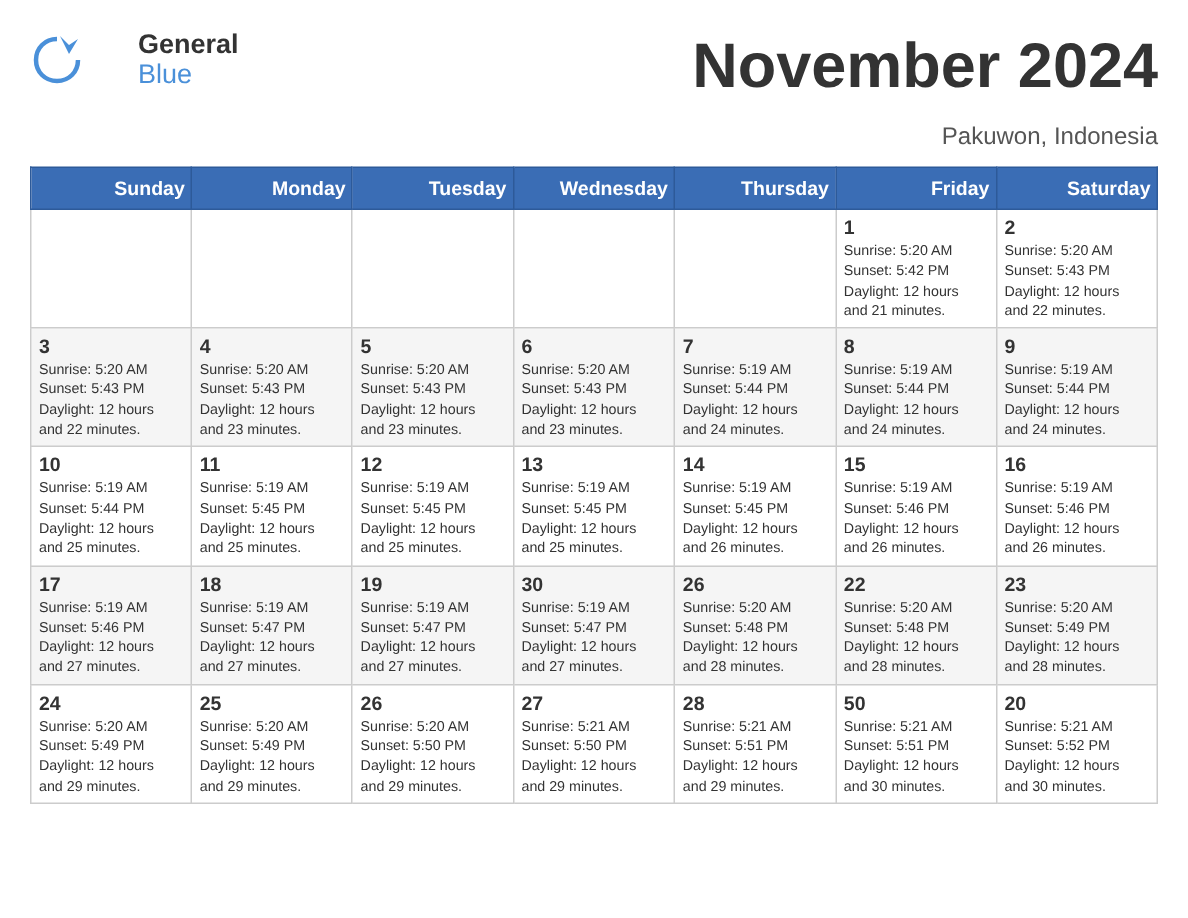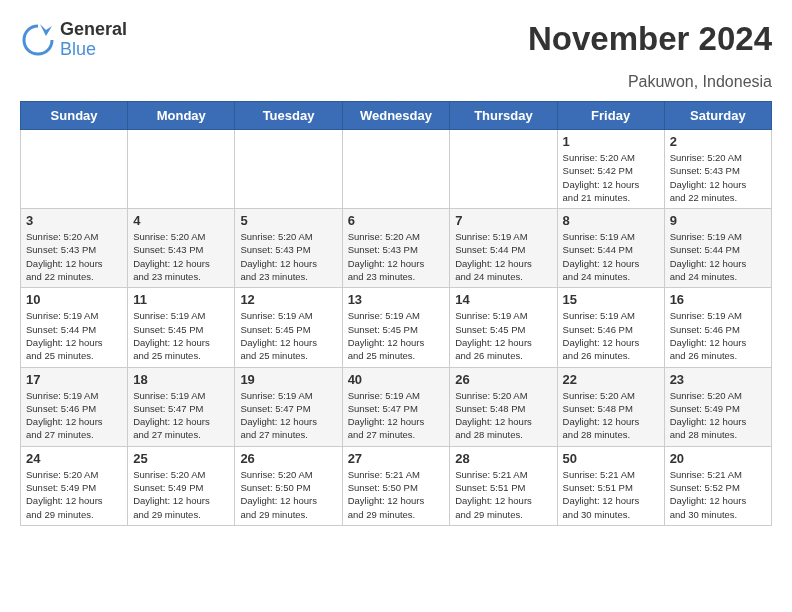--- a/index.html
+++ b/index.html
@@ -18,60 +18,61 @@
     }
     .logo {
       display: flex;
       align-items: center;
       gap: 4px;
     }
     .logo-text {
       display: flex;
       flex-direction: column;
       line-height: 1.1;
+      margin-left: 32px;
     }
     .logo-text span:first-child {
       font-size: 18px;
       font-weight: bold;
       color: #333;
     }
     .logo-text span:last-child {
       font-size: 18px;
       font-weight: normal;
       color: #4a90d9;
     }
     .logo-icon {
       width: 36px;
       height: 36px;
     }
     .title-section {
       text-align: right;
     }
     .month-title {
-      font-size: 33px;
+      font-size: 42px;
       font-weight: bold;
       color: #333;
     }
     .location {
       font-size: 16px;
       color: #555;
       margin-top: 15px;
     }
     .calendar {
       width: 100%;
       border-collapse: collapse;
       border: 1px solid #ccc;
     }
     .calendar th {
       background-color: #3a6db5;
       color: white;
       font-size: 13px;
       font-weight: bold;
       padding: 6px 4px;
-      text-align: center;
+      text-align: right;
       border: 1px solid #2d5a99;
     }
     .calendar td {
       vertical-align: top;
       border: 1px solid #ccc;
       padding: 4px 5px;
       min-height: 80px;
       width: 108px;
       font-size: 10px;
       color: #333;
@@ -267,21 +268,21 @@
 and 27 minutes.</div>
         </td>
         <td>
           <span class="day-number">19</span>
           <div class="day-info" style="white-space: pre-line;">Sunrise: 5:19 AM
 Sunset: 5:47 PM
 Daylight: 12 hours
 and 27 minutes.</div>
         </td>
         <td>
-          <span class="day-number">40</span>
+          <span class="day-number">30</span>
           <div class="day-info" style="white-space: pre-line;">Sunrise: 5:19 AM
 Sunset: 5:47 PM
 Daylight: 12 hours
 and 27 minutes.</div>
         </td>
         <td>
           <span class="day-number">26</span>
           <div class="day-info" style="white-space: pre-line;">Sunrise: 5:20 AM
 Sunset: 5:48 PM
 Daylight: 12 hours

